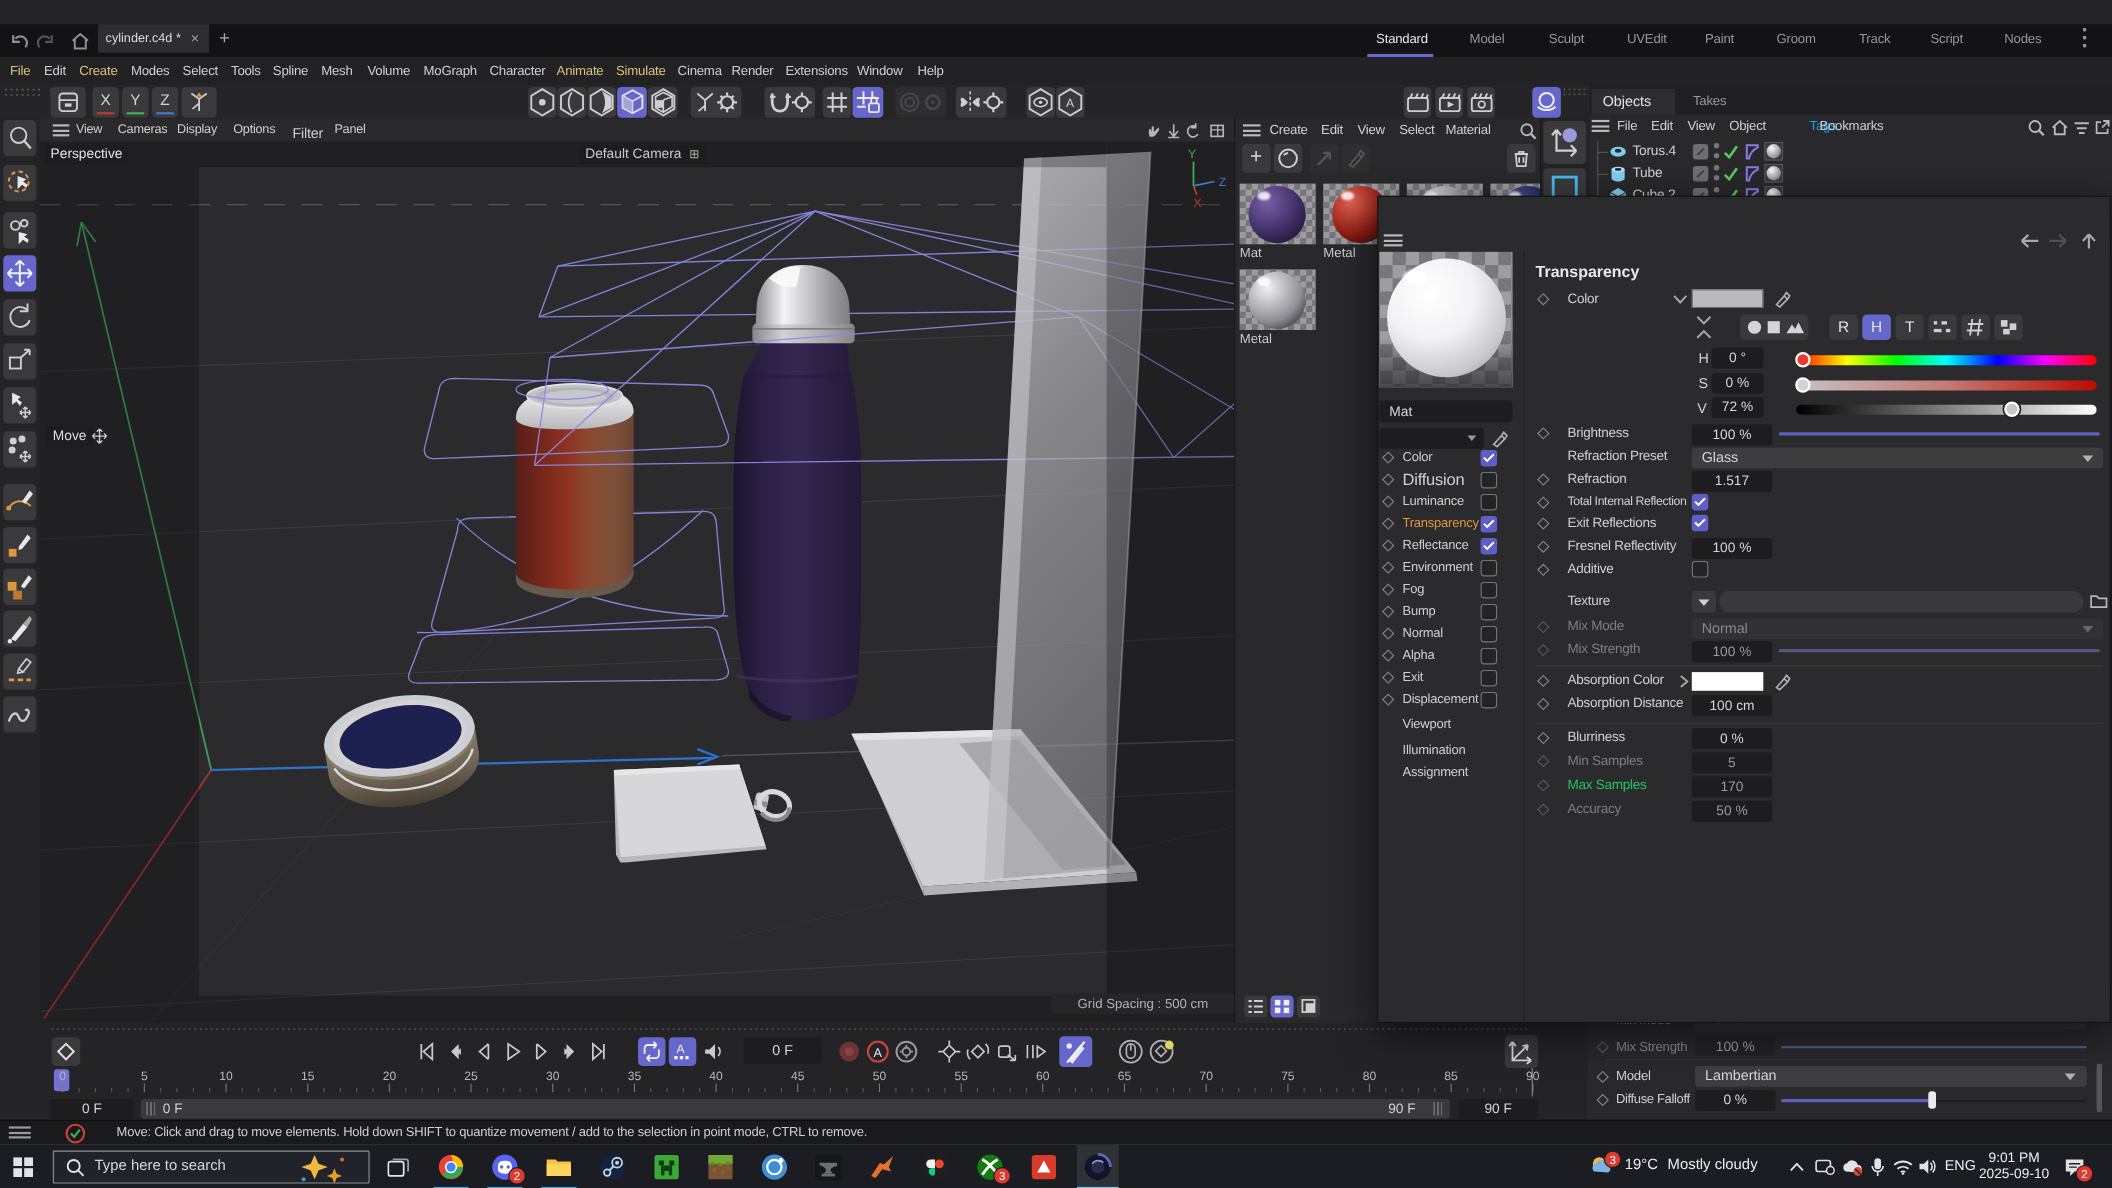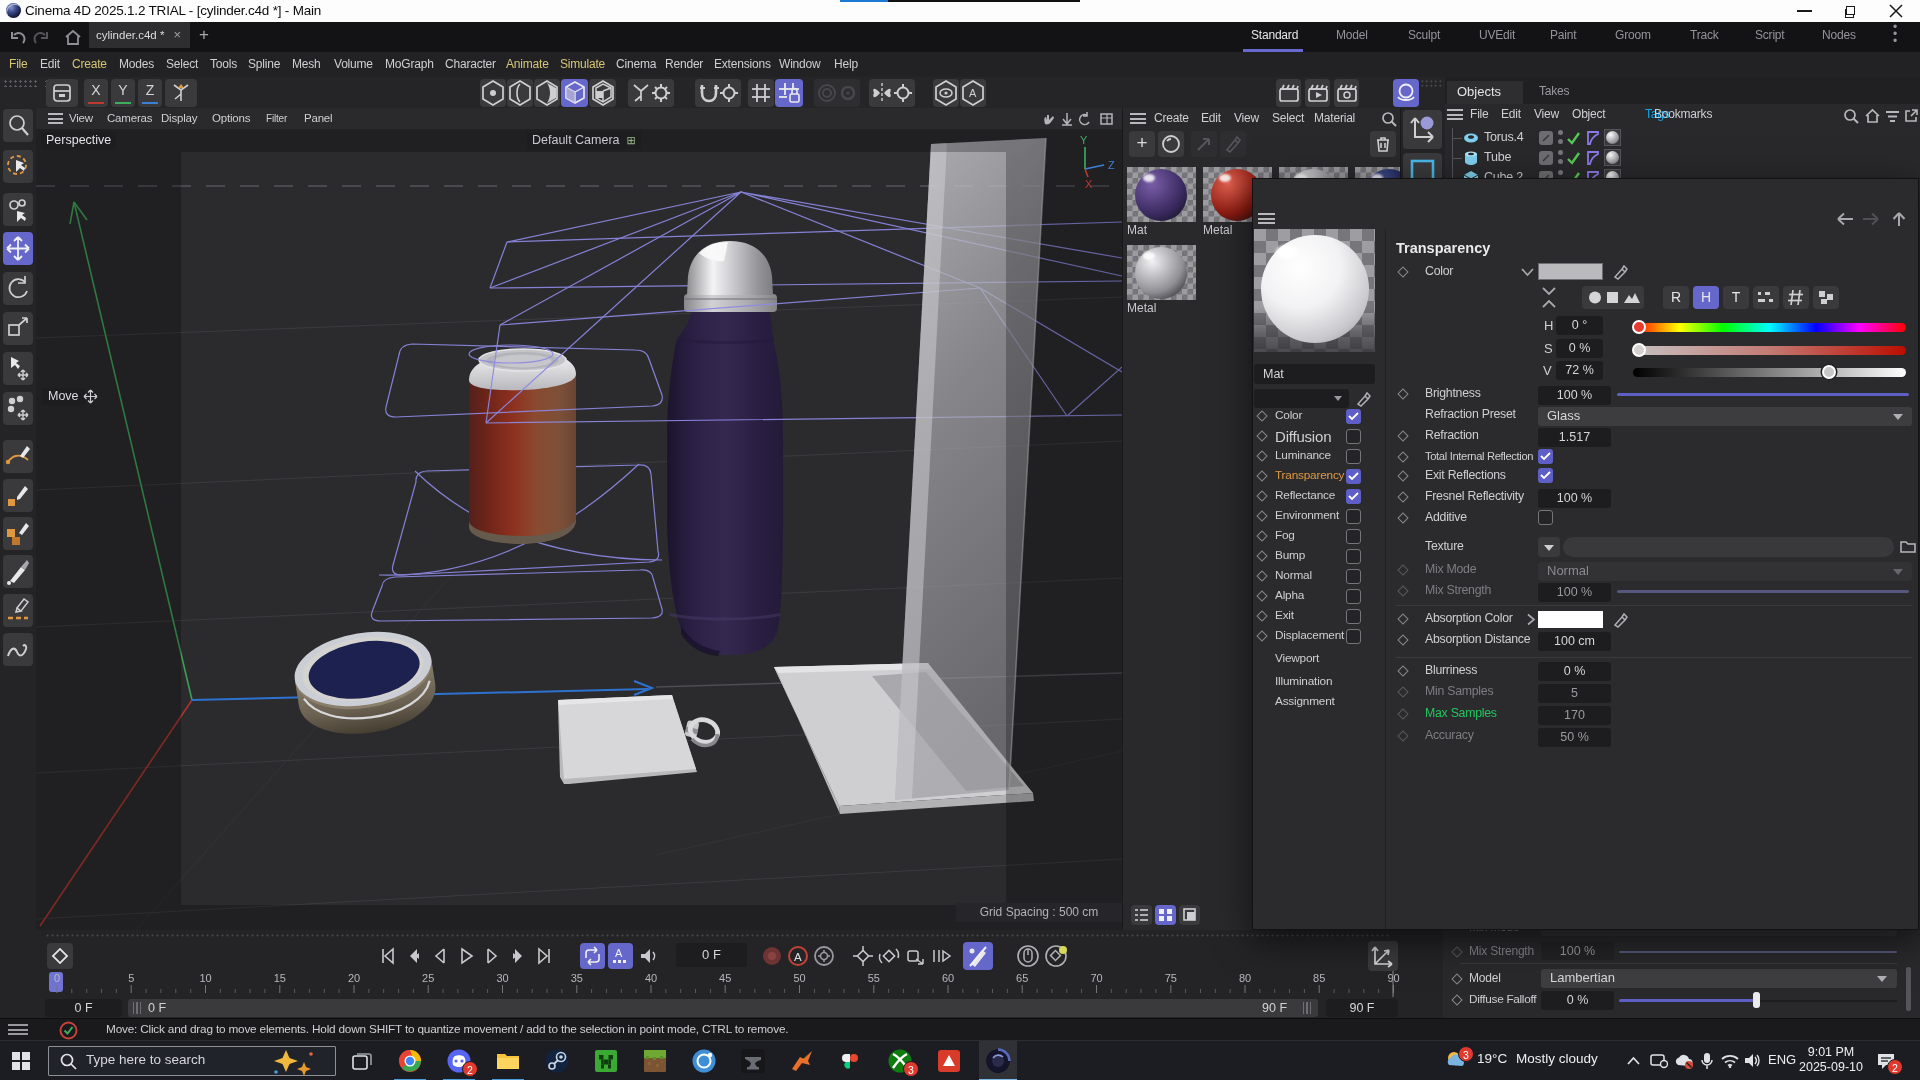--- a/index.html
+++ b/index.html
@@ -14,33 +14,20 @@
 .dia{position:absolute;width:8px;height:8px;border:1.2px solid #88888c;transform:rotate(45deg)}
 .dia.dim{border-color:#5a5a5e}
 .cb{position:absolute;width:15px;height:15px;border-radius:3px}
 .cb.on{background:#5d5fc6}
 .cb.off{background:#242427;border:1.5px solid #76767a}
 .ck{position:absolute;left:2px;top:3px;width:11px;height:8px}
 </style></head>
 <body>
 <div id="root">
 
-<div class="abs" style="left:0;top:0;width:1920px;height:22px;background:#fdfdfd">
-  <div class="abs" style="left:840px;top:0;width:48px;height:2px;background:#1c7ad4"></div>
-  <div class="abs" style="left:888px;top:0;width:192px;height:2px;background:#111"></div>
-  <div class="abs" style="left:6px;top:3px;width:15px;height:15px;border-radius:50%;background:radial-gradient(circle at 35% 30%,#8a93c8 0%,#3a4a8a 35%,#11122e 75%)"></div>
-  <div class="abs" style="left:6px;top:3px;width:15px;height:15px;border-radius:50%;background:radial-gradient(circle at 60% 65%,rgba(255,255,255,0) 55%,rgba(200,210,235,.8) 62%,rgba(255,255,255,0) 75%)"></div>
-  <div class="abs" style="left:25px;top:3px;color:#0d0d0d;font-size:13.5px;letter-spacing:-0.2px">Cinema 4D 2025.1.2 TRIAL - [cylinder.c4d *] - Main</div>
-  <div class="abs" style="left:1797px;top:10px;width:15px;height:1.6px;background:#191919"></div>
-  <div class="abs" style="left:1843px;top:7px;width:9px;height:9px;border:1.4px solid #191919;margin-top:2px;margin-left:2px"></div>
-  <div class="abs" style="left:1846px;top:6px;width:9px;height:9px;border:1.4px solid #191919;background:#fdfdfd"></div>
-  <svg class="abs" style="left:1889px;top:4px" width="14" height="14">
-        <path d="M1,1 L13,13 M13,1 L1,13" stroke="#191919" stroke-width="1.5"></path>
-      </svg>
-</div>
 
 <div class="abs" style="left:0;top:22px;width:1920px;height:30px;background:#131316">
   <svg class="abs" style="left:10px;top:9px" width="16" height="14">
         <path d="M13,12 A5.5 5.5 0 1 0 4,4" fill="none" stroke="#8f8f94" stroke-width="2"></path>
         <path d="M2,1 L2,7 L8,7" fill="none" stroke="#8f8f94" stroke-width="2"></path>
       </svg>
   <svg class="abs" style="left:33px;top:9px" width="16" height="14">
         <path d="M3,12 A5.5 5.5 0 1 1 12,4" fill="none" stroke="#55555a" stroke-width="2"></path>
         <path d="M14,1 L14,7 L8,7" fill="none" stroke="#55555a" stroke-width="2"></path>
       </svg>
@@ -290,21 +277,21 @@
 
 <div class="abs" style="left:36px;top:108px;width:1086px;height:822px;background:#2a2a2d">
   <div class="abs" style="left:0;top:0;width:1086px;height:21px;background:#2a2a2d">
     <div class="abs" style="left:12px;top:5px;width:15px;height:11px;border-top:2px solid #b8b8bc;border-bottom:2px solid #b8b8bc">
           <div style="margin-top:2.5px;height:2px;background:#b8b8bc"></div>
         </div>
     <div class="abs lbl" style="left:33px;top:4px;font-size:11.5px">View</div>
     <div class="abs lbl" style="left:71px;top:4px;font-size:11.5px">Cameras</div>
     <div class="abs lbl" style="left:125px;top:4px;font-size:11.5px">Display</div>
     <div class="abs lbl" style="left:176px;top:4px;font-size:11.5px">Options</div>
-    <div class="abs lbl" style="left:230px;top:5px;font-size:10px">Filter</div>
+    <div class="abs lbl" style="left:230px;top:5px;font-size:13px">Filter</div>
     <div class="abs lbl" style="left:268px;top:4px;font-size:11.5px">Panel</div>
     <div id="vpicons" class="abs" style="left:1005px;top:2px;width:80px;height:18px"><svg width="80" height="18">
             <g stroke="#b5b5b9" stroke-width="1.5" fill="none">
 <path d="M4,14 C3,10 3,7 5,7 L6,10 L6,5 L8,5 L8,10 L12,6 L13,8 L10,12 C9,14 6,15 4,14 Z" fill="#b5b5b9" stroke="none"></path>
 <path d="M26,3 L26,13 M22,9 L26,14 L30,9 M21,15 L31,15"></path>
 <path d="M46,5 A5 5 0 1 0 48,12 M46,2 L46,6 L42,6"></path>
 <rect x="60" y="4" width="11" height="10"></rect>
               <path d="M60,8 L71,8 M66,4 L66,14" stroke-width="1.2"></path>
 </g>
           </svg></div>

